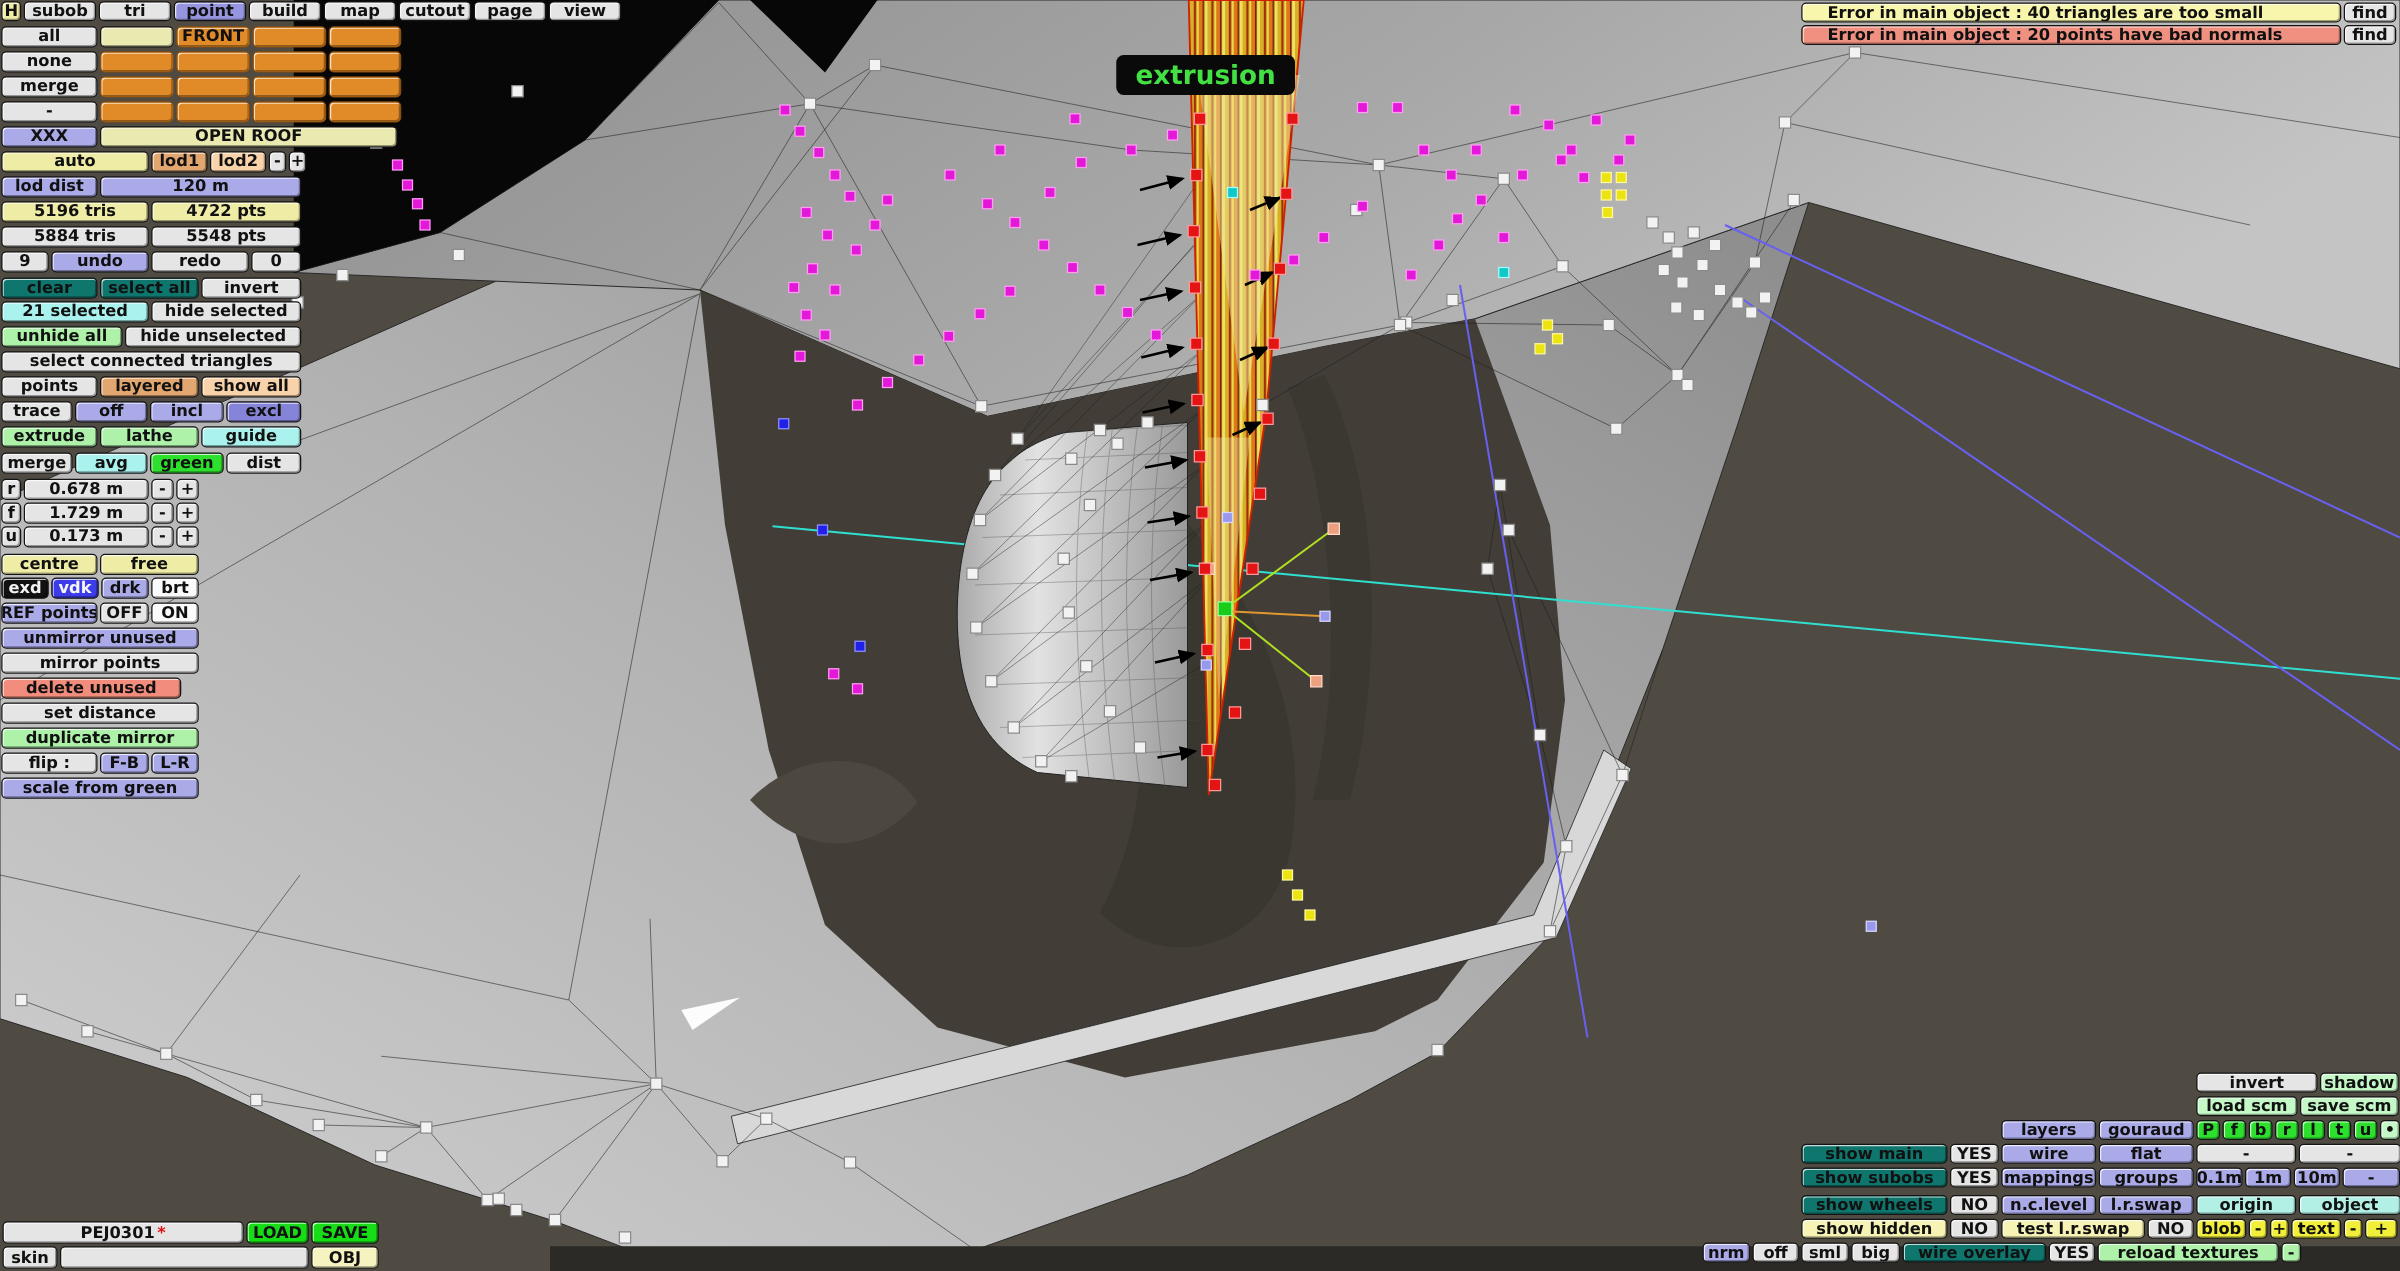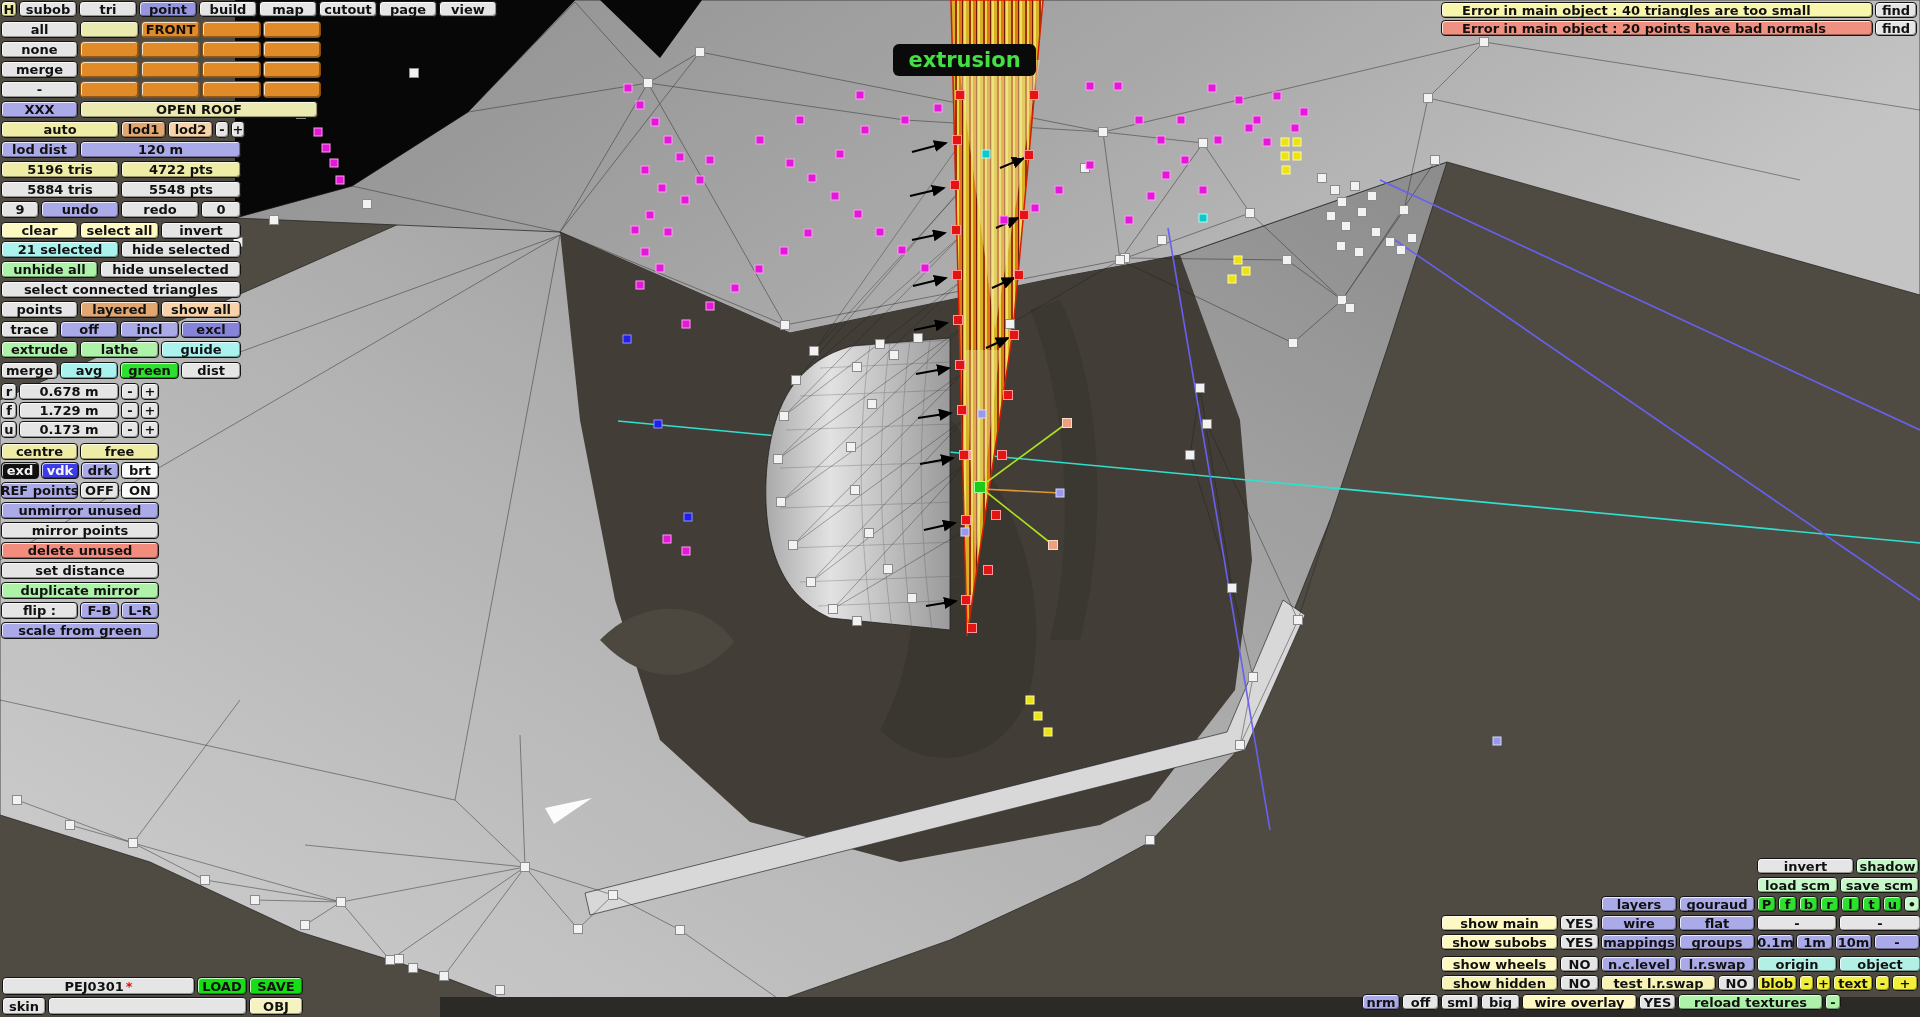--- a/index.html
+++ b/index.html
@@ -7,21 +7,21 @@
   #stage{position:relative;width:1920px;height:1017px;}
   svg{position:absolute;left:0;top:0;}
   .row{position:absolute;display:flex;gap:2px;height:17px;}
   .b{box-sizing:border-box;height:100%;display:flex;align-items:center;justify-content:center;
      font-size:13px;font-weight:bold;color:#111;border:1px solid #141414;border-radius:4px;
      background:#c2c2c2;box-shadow:inset 1px 1px 0 rgba(255,255,255,.75),inset -1px -1px 0 rgba(0,0,0,.35);
      white-space:nowrap;overflow:hidden;cursor:default;line-height:1;}
   .grey{background:#e5e5e5}
   .yellow{background:#efeca6}
   .paleyellow{background:#f6f3b4}
-  .peach{background:#fef9c3}
+  .peach{background:#0f766e}
   .peachdark{background:#e2a670}
   .peachlight{background:#f8d2a8}
   .lav{background:#abaae8}
   .lavdark{background:#8684d8}
   .cyanb{background:#aaf2ee}
   .cyanlight{background:#b2f0e6}
   .greenb{background:#aef2aa}
   .greenpale{background:#c4f8c6}
   .greenbright{background:#17dd17}
   .greenvivid{background:#2ee02e}
@@ -486,21 +486,21 @@
   <div class="b grey" style="width:39px">OFF</div>
   <div class="b white" style="width:38px">ON</div>
 </div>
 <div class="row" style="left:1px;top:502px">
   <div class="b lav" style="width:158px">unmirror unused</div>
 </div>
 <div class="row" style="left:1px;top:522px">
   <div class="b grey" style="width:158px">mirror points</div>
 </div>
 <div class="row" style="left:1px;top:542px">
-  <div class="b salmonb" style="width:158px">delete unused</div>
+  <div class="b salmonb" style="width:144px">delete unused</div>
 </div>
 <div class="row" style="left:1px;top:562px">
   <div class="b grey" style="width:158px">set distance</div>
 </div>
 <div class="row" style="left:1px;top:582px">
   <div class="b greenb" style="width:158px">duplicate mirror</div>
 </div>
 <div class="row" style="left:1px;top:602px">
   <div class="b grey" style="width:77px">flip :</div>
   <div class="b lav" style="width:39px">F-B</div>

